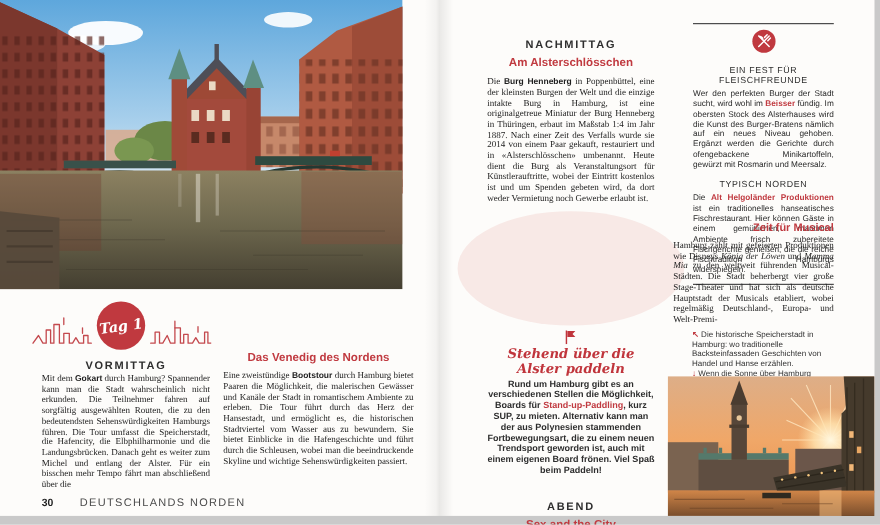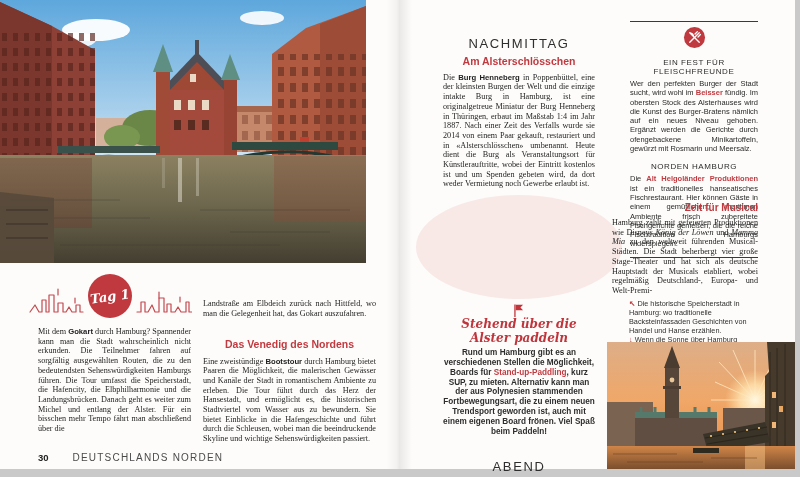--- a/index.html
+++ b/index.html
@@ -21,21 +21,21 @@
   .photo-left svg, .photo-right svg { display:block; width:100%; height:100%; }
 
   
   .col1 { left:38px;  top:327px; width:153px; }
   .col2 { left:203px; top:299px; width:173px; }
   .main-col { left:443px; top:36px; width:152px; }
   .sidebar  { left:630px; top:21px; width:128px; }
   .musical  { left:612px; top:202px; width:146px; }
   .captions { left:629px; top:299px; width:132px; }
 
-  .kicker { font-weight:400; font-size:13px; line-height:1.2; letter-spacing:1.6px;
+  .kicker { font-weight:700; font-size:10px; line-height:1.2; letter-spacing:1.6px;
     color:#2e2e2e; text-align:center; }
   .red-head { font-weight:700; font-size:10.5px; line-height:1.25; color:#c03a40;
     text-align:center; margin-top:3px; margin-bottom:5px; }
   .body-serif { font-family:"Liberation Serif", serif; font-size:8.2px; line-height:9.7px;
     color:#1e1e1e; text-align:justify; }
   .kw { font-family:"Liberation Sans", sans-serif; font-weight:700; font-size:7.7px; }
   .kw-red { font-family:"Liberation Sans", sans-serif; font-weight:700; font-size:7.7px; color:#c03a40; }
   .it { font-style:italic;margin-top:40px; }
 
   
@@ -161,25 +161,25 @@
         <path d="M30 25 v-6 M47 33 v-5"></path>
         <path d="M109 42 h4 v-10 h4 v10 h3 l4 -7 3 7 h4 v-14 h5 v14 h3 v-8 h4 v8 h4 l3 -5 3 5 h5 v-10 h3 v10 h4"></path>
         <path d="M131 28 v-6 M152 32 v-5"></path>
       </g>
       <circle cx="82" cy="26" r="22" fill="#c0393f"></circle>
       <text x="82" y="31" text-anchor="middle" transform="rotate(-8 82 26)" font-family="DejaVu Serif, serif" font-style="italic" font-weight="bold" font-size="13" fill="#ffffff">Tag 1</text>
     </svg>
   </div>
 
   <div class="abs col1">
+    <div class="kicker">VORMITTAG</div>
     <p class="body-serif"><span>Mit dem </span><span class="kw">Gokart</span><span> durch Hamburg? Spannender kann man die Stadt wahrscheinlich nicht erkunden. Die Teilnehmer fahren auf sorgfältig ausgewählten Routen, die zu den bedeutendsten Sehenswürdigkeiten Hamburgs führen. Die Tour umfasst die Speicherstadt, die Hafencity, die Elbphilharmonie und die Landungsbrücken. Danach geht es weiter zum Michel und entlang der Alster. Für ein bisschen mehr Tempo fährt man abschließend über die</span></p>
   </div>
 
   <div class="abs col2">
-    <p class="body-serif">Landstraße am Elbdeich zurück nach Hittfeld, wo man die Gelegenheit hat, das Gokart auszufahren.</p>
     <div class="red-head" style="margin-top:20px">Das Venedig des Nordens</div>
     <p class="body-serif"><span>Eine zweistündige </span><span class="kw">Bootstour</span><span> durch Hamburg bietet Paaren die Möglichkeit, die malerischen Gewässer und Kanäle der Stadt in romantischem Ambiente zu erleben. Die Tour führt durch das Herz der Hansestadt, und ermöglicht es, die historischen Stadtviertel vom Wasser aus zu bewundern. Sie bietet Einblicke in die Hafengeschichte und führt durch die Schleusen, wobei man die beeindruckende Skyline und wichtige Sehenswürdigkeiten passiert.</span></p>
   </div>
 
   <div class="abs footer">
     <span class="page-num">30</span>
     <span class="footer-label">DEUTSCHLANDS NORDEN</span>
   </div>
 
   <div class="abs main-col">
@@ -220,21 +220,21 @@
           <g transform="rotate(-45 12 12)">
             <path d="M12 5 V19"></path>
           </g>
         </g>
         <path transform="rotate(-45 12 12)" d="M12 4.5 C14.6 6.8 14.6 9.4 12 11.4 Z" fill="#ffffff"></path>
       </svg>
     </div>
     <div class="side-head">EIN FEST FÜR FLEISCHFREUNDE</div>
     <p class="sidebar-body"><span>Wer den perfekten Burger der Stadt sucht, wird wohl im </span><span class="kw-red" style="font-size:7.5px">Beisser</span><span> fündig. Im obersten Stock des Alsterhauses wird die Kunst des Burger-Bratens nämlich auf ein neues Niveau gehoben. Ergänzt werden die Gerichte durch ofengebackene Minikartoffeln, gewürzt mit Rosmarin und Meersalz.</span></p>
     <div class="typical-block">
-      <div class="side-head">NORDEN HAMBURG</div>
+      <div class="side-head">TYPISCH NORDEN</div>
       <p class="sidebar-body"><span>Die </span><span class="kw-red" style="font-size:7.5px">Alt Helgoländer Produktionen</span><span> ist ein traditionelles hanseatisches Fischrestaurant. Hier können Gäste in einem gemütlichen, maritimen Ambiente frisch zubereitete Fischgerichte genießen, die die reiche Fischtradition Hamburgs widerspiegeln.</span></p>
     </div>
     <div class="rule rule-bottom"></div>
   </div>
 
   <div class="abs musical">
     <div class="musical-title">Zeit für Musical</div>
     <p class="body-serif"><span>Hamburg zählt mit gefeierten Produktionen wie Disneys </span><span class="it">König der Löwen</span><span> und </span><span class="it">Mamma Mia</span><span> zu den weltweit führenden Musical-Städten. Die Stadt beherbergt vier große Stage-Theater und hat sich als deutsche Hauptstadt der Musicals etabliert, wobei regelmäßig Deutschland-, Europa- und Welt-Premi-</span></p>
   </div>
 

